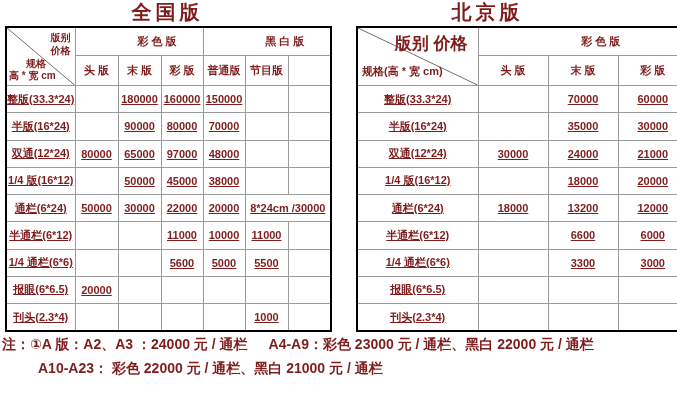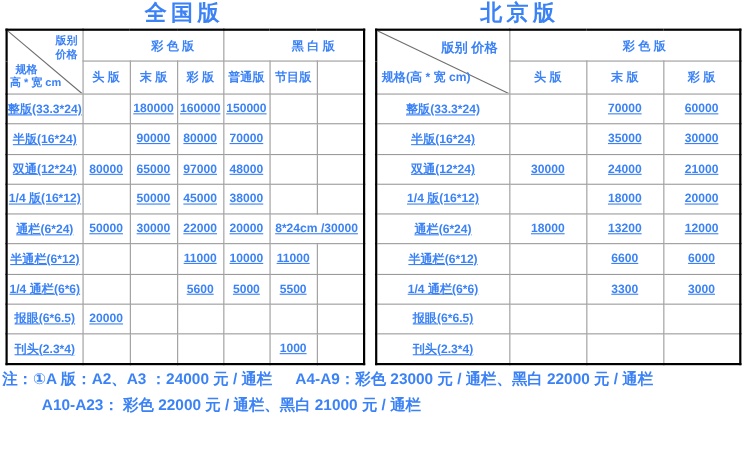--- a/index.html
+++ b/index.html
@@ -1,22 +1,22 @@
 <!DOCTYPE html>
 <html><head>
 <meta charset="utf-8">
 <style>
   html,body{margin:0;padding:0;background:#fff;}
   .stage{
     position:relative;width:677px;height:410px;background:#ffffff;overflow:hidden;
-    font-family:"Liberation Sans","DejaVu Sans",sans-serif;font-weight:bold;color:#3b82f6;
+    font-family:"Liberation Sans","DejaVu Sans",sans-serif;font-weight:bold;color:#7f1d1d;
   }
   .panel{position:absolute;top:0;}
   .panel-national{left:5px;width:325px;}
-  .panel-beijing{left:341px;width:263px;}
+  .panel-beijing{left:356px;width:263px;}
   .edition-title{
     text-align:center;font-size:20px;letter-spacing:4px;line-height:24px;height:26px;
   }
   table.rate{
     border-collapse:collapse;table-layout:fixed;width:100%;height:306px;
     border:2px solid #000;
   }
   table.rate td{
     border:1px solid #9b9b9b;text-align:center;padding:0;
     font-size:11px;white-space:nowrap;overflow:hidden;
@@ -25,22 +25,22 @@
   table.rate thead tr.colhead-row td{height:29px;margin-left:20px;}
   table.rate tbody tr{height:27px;text-decoration:underline;}
   td.row-label{text-align:left;padding-left:3px;font-size:10.5px;}
   td.row-label.center{text-align:center;padding-left:0;}
   td.corner{position:relative;padding:0;}
   .corner-top{position:absolute;text-align:right;line-height:13px;}
   .corner-bottom{position:absolute;text-align:left;line-height:12px;}
   [data-table="national"] .corner-top{top:3px;right:4px;font-size:10px;}
   [data-table="national"] .corner-top div:nth-child(2){margin-right:0;}
   [data-table="national"] .corner-bottom{bottom:3px;left:2px;font-size:10px;}
-  [data-table="national"] .corner-bottom div:first-child{margin-left:5px;}
-  [data-table="beijing"] .corner-top{top:9px;right:10px;font-size:12px;}
+  [data-table="national"] .corner-bottom div:first-child{margin-left:17px;}
+  [data-table="beijing"] .corner-top{top:9px;right:10px;font-size:17px;}
   [data-table="beijing"] .corner-bottom{bottom:8px;left:4px;font-size:11px;}
   .diag{position:absolute;left:0;top:0;width:100%;height:100%;display:block;}
   .diag line{stroke:#6f6f6f;stroke-width:1;vector-effect:non-scaling-stroke;}
   .notes{
     position:absolute;left:2px;top:333px;font-size:14px;line-height:23.5px;white-space:nowrap;
   }
   .note-seg-gap{display:inline-block;width:21px;}
   .note-line-2{margin-left:36px;}
   .note-line-3{margin-left:25px;}
 </style>

